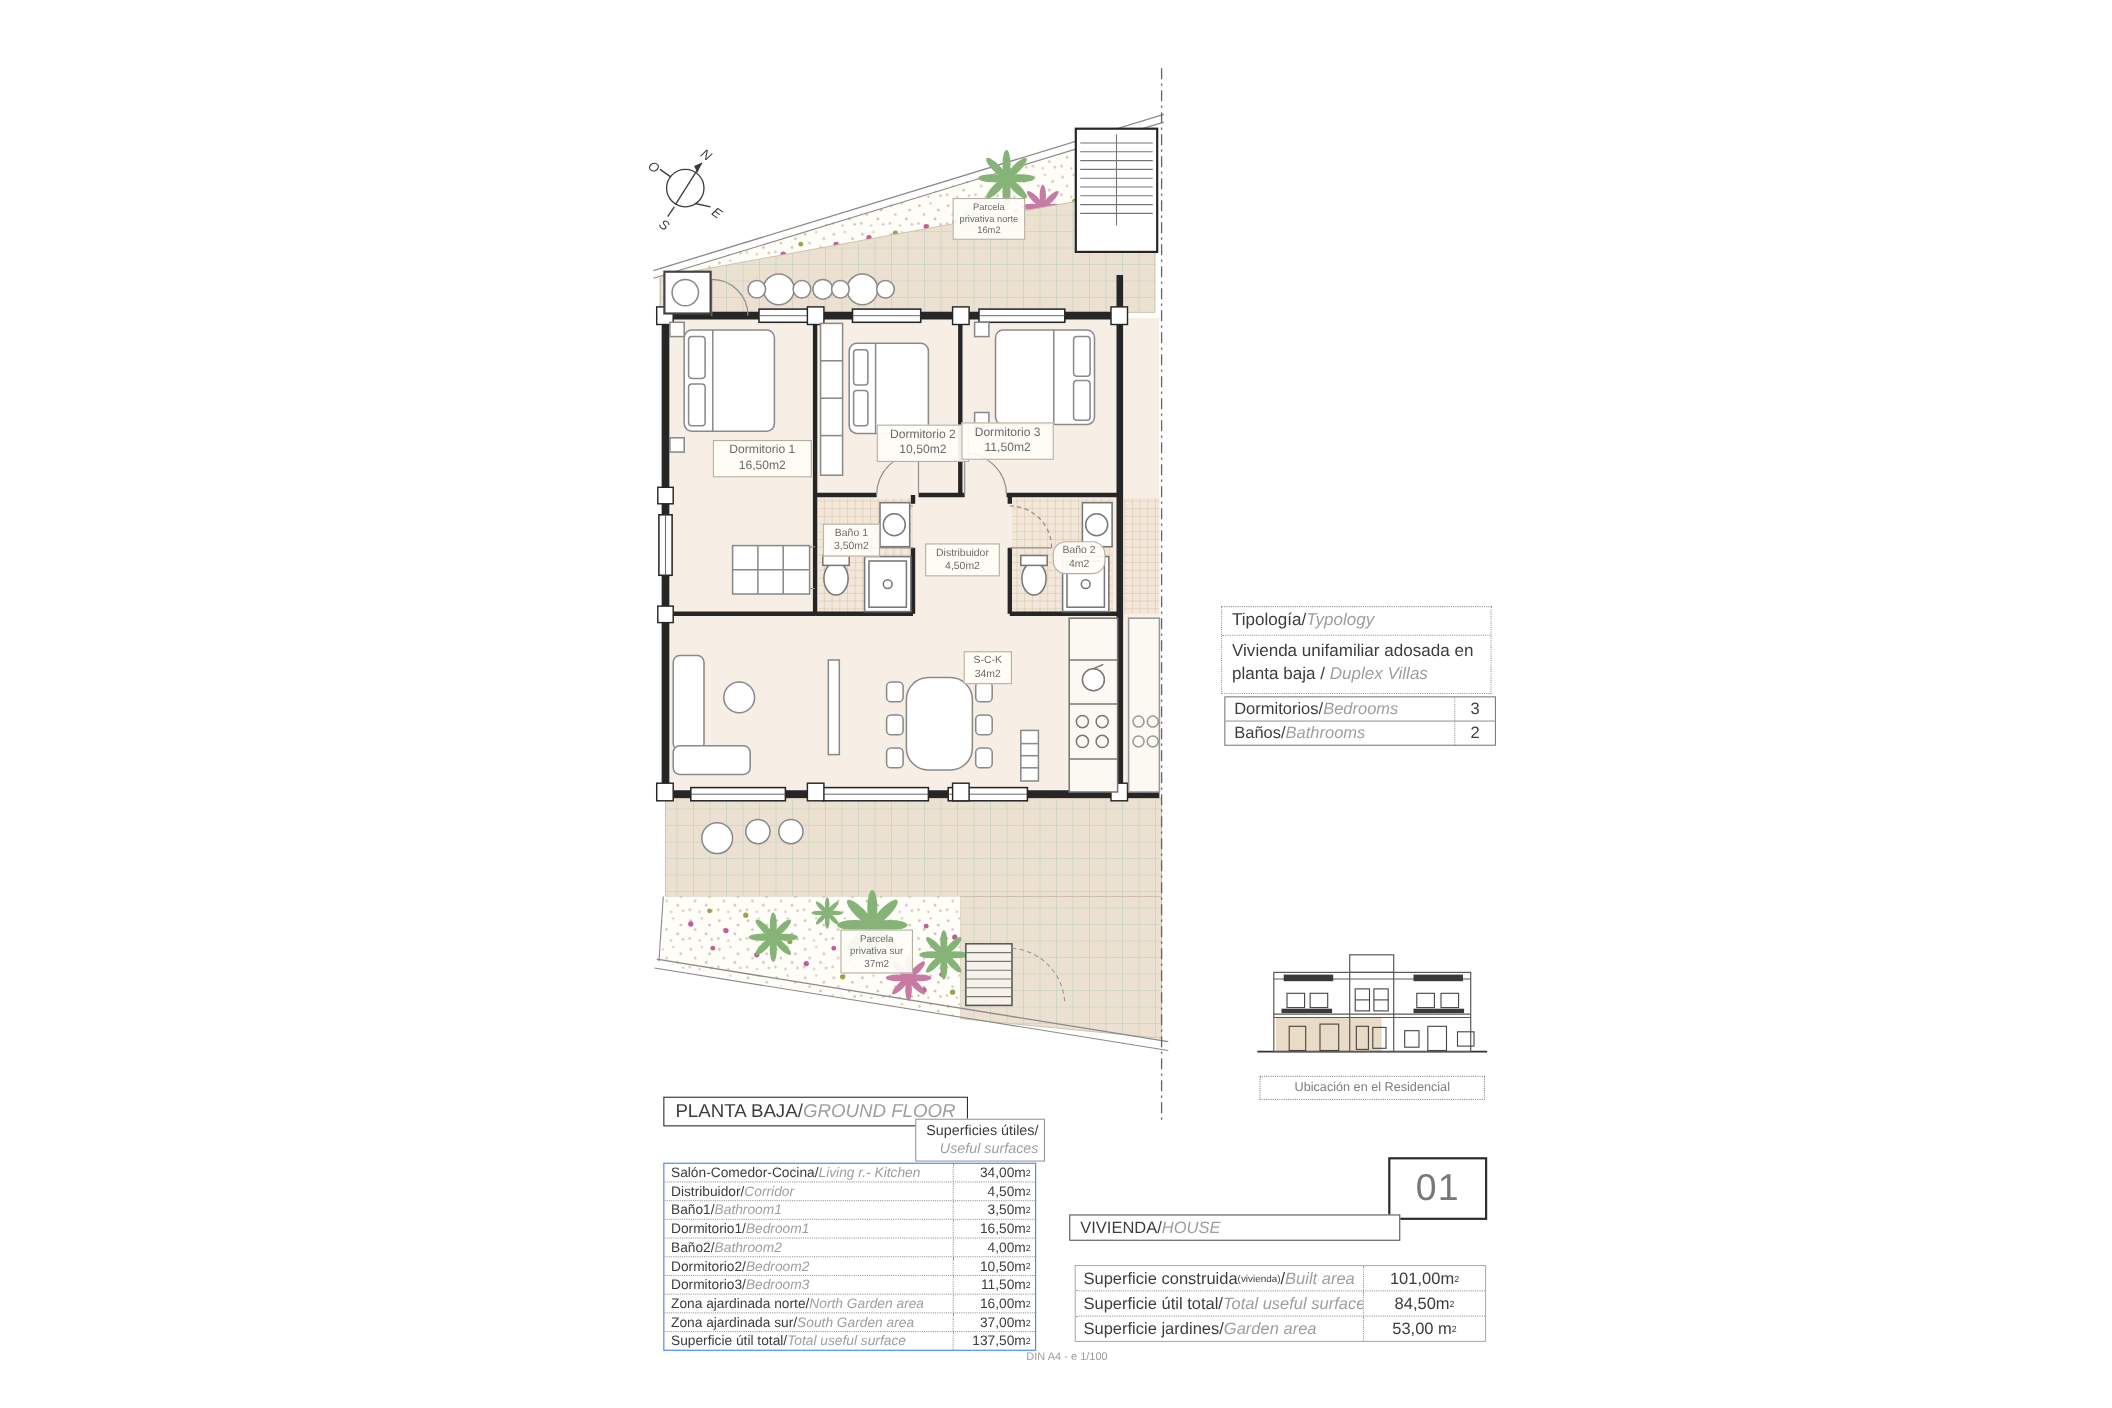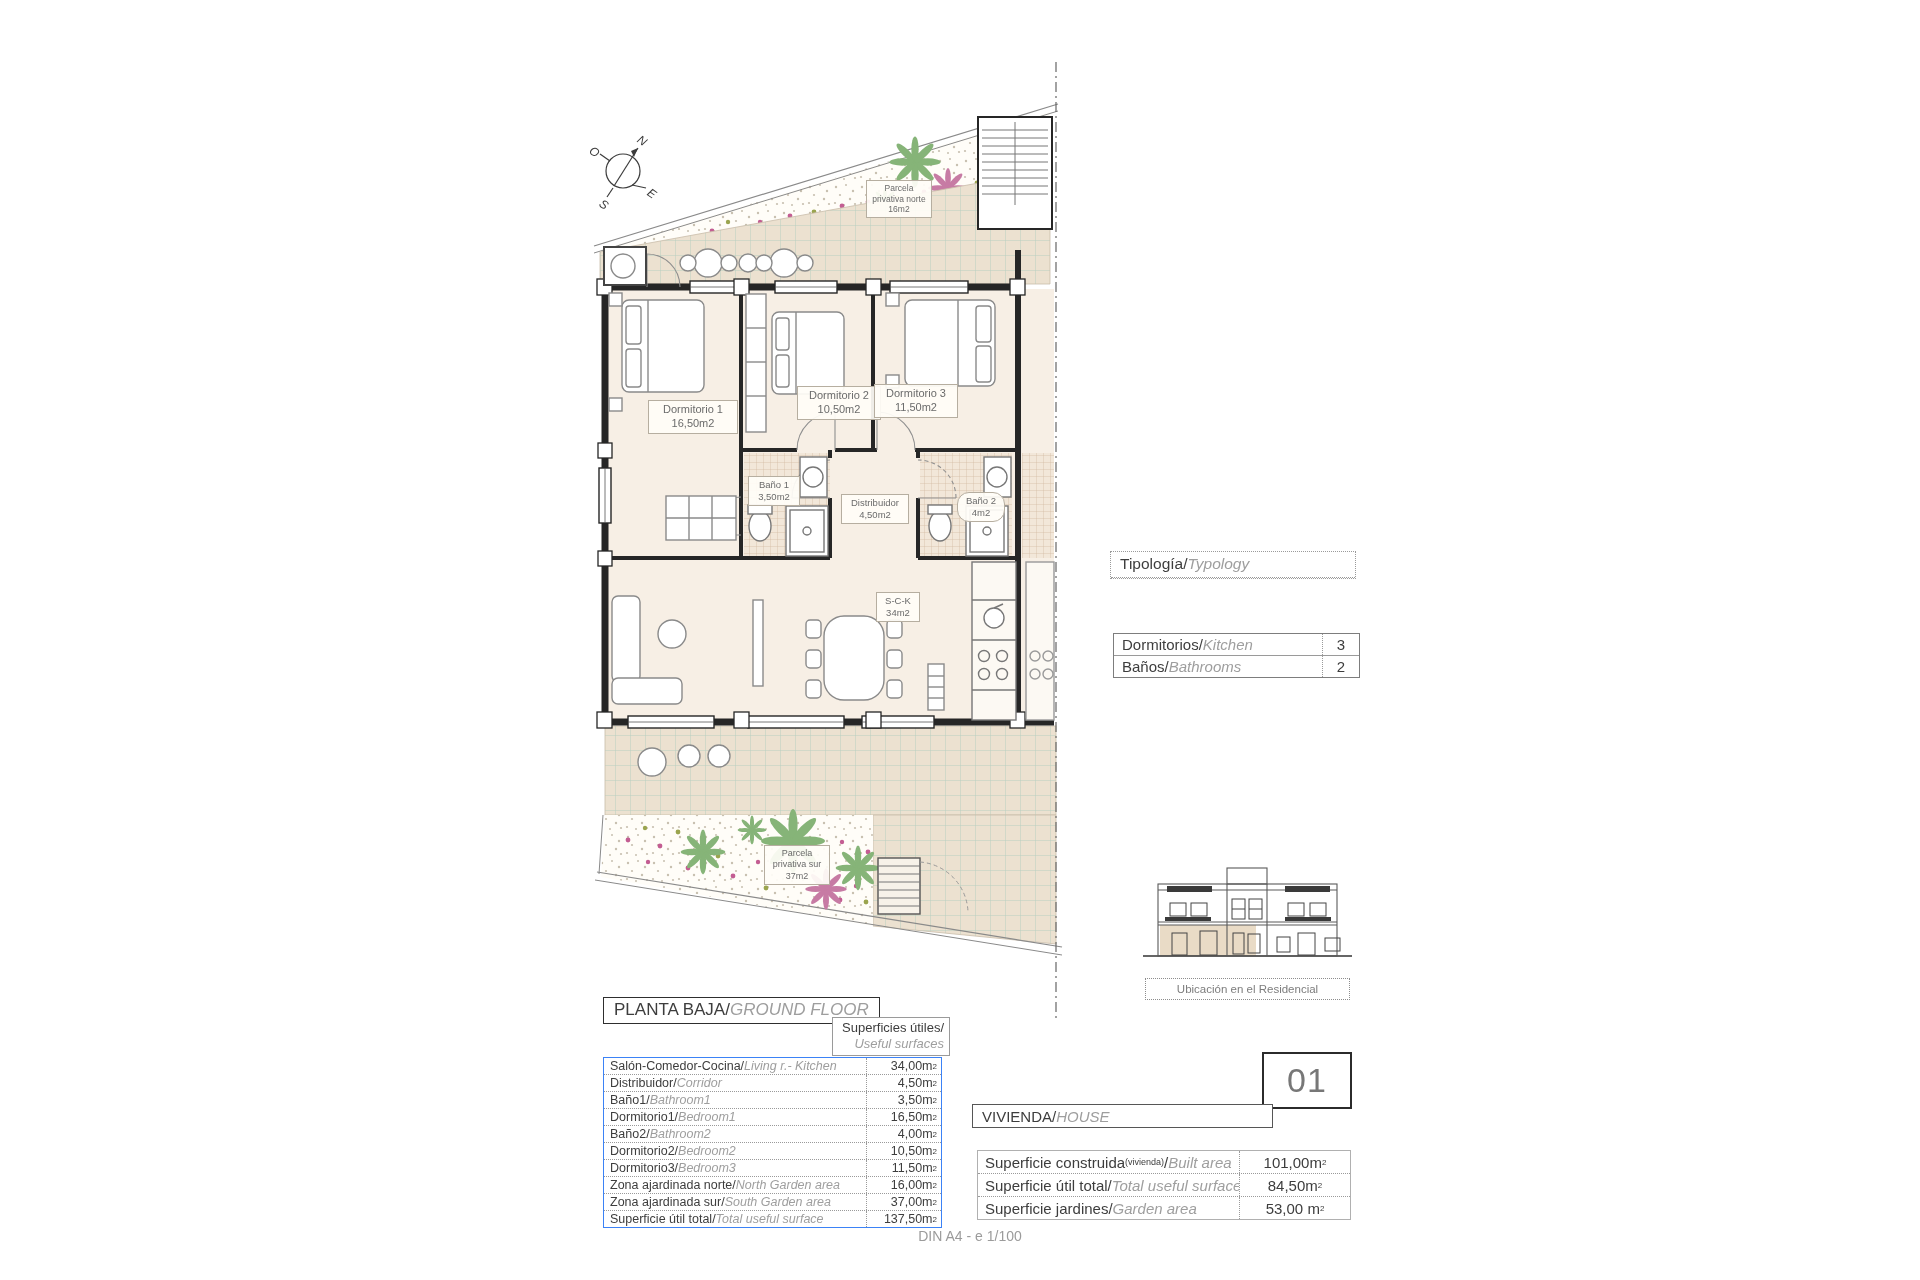--- a/index.html
+++ b/index.html
@@ -51,21 +51,21 @@
   .viv-bar{position:absolute;left:972px;top:1104px;width:290px;height:22px;border:1px solid #565656;
       background:#fff;display:flex;align-items:center;padding-left:9px;font-size:15px;z-index:3;}
   .hs-table{position:absolute;left:977px;top:1150px;width:372px;border:1px solid #b0b0b0;
       background:#fff;font-size:15px;z-index:3;}
   .hs-row{display:flex;align-items:stretch;height:22px;}
   .hs-row + .hs-row{border-top:1px dotted #9a9a9a;}
   .hs-row .lab{flex:1;padding:0 7px;white-space:nowrap;overflow:hidden;display:flex;align-items:center;}
   .hs-row .val{width:94px;border-left:1px dotted #9a9a9a;display:flex;align-items:center;
       justify-content:center;padding:0 8px;color:#3d3d3d;}
   .footer-note{position:absolute;left:905px;top:1228px;width:130px;text-align:center;
-      font-size:14px;color:#9b9b9b;z-index:3;}
+      font-size:10px;color:#9b9b9b;z-index:3;}
 </style>
 </head>
 <body>
 
 <div class="sheet">
 
 <svg width="1920" height="1280" viewBox="0 0 1920 1280">
   <defs>
     <pattern id="tiles" width="15" height="15" patternUnits="userSpaceOnUse">
       <rect width="15" height="15" fill="#ece1d0"></rect>
@@ -494,25 +494,28 @@
 <div class="plan-label" style="left:764px;top:845px;width:62px;font-size:9px;">
   <span>Parcela</span>
   <span>privativa sur</span>
   <span>37m2</span>
 </div>
 
 <div class="typ-box">
   <div class="typ-head">
     <span class="es">Tipología/</span><span class="en">Typology</span>
   </div>
+  <div class="typ-body">
+    <span class="es">Vivienda unifamiliar adosada en planta baja / </span><span class="en">Duplex Villas</span>
+  </div>
 </div>
 
 <div class="ct-table">
   <div class="ct-row">
-    <div class="lab"><span class="es">Dormitorios/</span><span class="en">Kitchen</span></div>
+    <div class="lab"><span class="es">Dormitorios/</span><span class="en">Bedrooms</span></div>
     <div class="val">3</div>
   </div>
   <div class="ct-row">
     <div class="lab"><span class="es">Baños/</span><span class="en">Bathrooms</span></div>
     <div class="val">2</div>
   </div>
 </div>
 
 <div class="loc-box">Ubicación en el Residencial</div>
 

